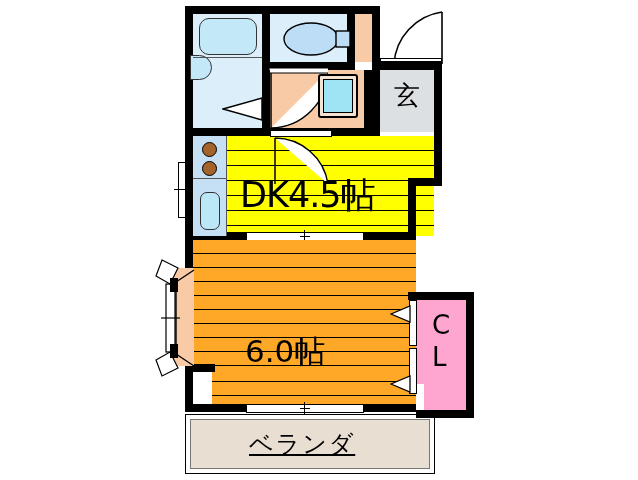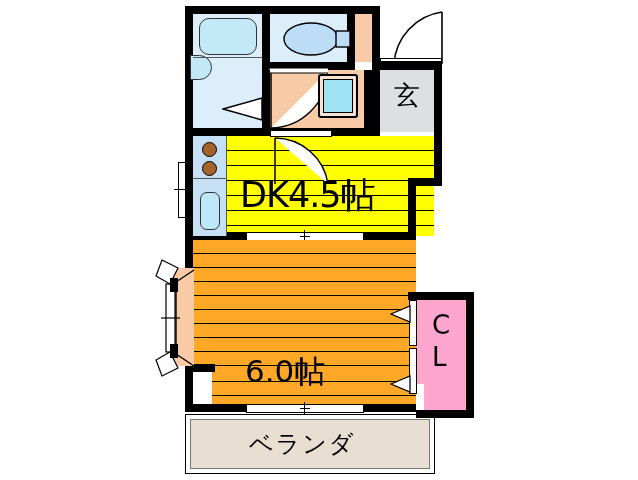--- a/index.html
+++ b/index.html
@@ -64,21 +64,21 @@
   .room-label-yo {
     font-size: 31px;
     letter-spacing: 0px;
     text-align: center;
   }
   .label-cl {
     font-size: 26px;
     line-height: 1.05;
   }
   .label-gen { font-size: 26px; }
-  .label-ver { font-size: 24px; letter-spacing: 2px; }
+  .label-ver { font-size: 24px; letter-spacing: 2px; text-decoration: underline; }
 
   .fixture { position: absolute; box-sizing: border-box; }
   .slide {
     position: absolute;
     box-sizing: border-box;
     background: #ffffff;
     border: 1px solid #000000;
   }
 </style>
 </head>
@@ -203,21 +203,21 @@
     <line x1="9" y1="62" x2="28" y2="62" stroke="#000" stroke-width="1.2"></line>
 
     <path d="M 10 4 L 26 12 L 18 28 L 4 20 Z" fill="#ffffff" stroke="#000" stroke-width="1.2"></path>
 
     <path d="M 18 96 L 26 112 L 10 120 L 4 104 Z" fill="#ffffff" stroke="#000" stroke-width="1.2"></path>
 
     <rect x="18" y="22" width="8" height="14" fill="#000"></rect>
     <rect x="18" y="88" width="8" height="14" fill="#000"></rect>
   </svg>
 
-  <div class="label room-label-yo" style="left:245px; top:336px;margin-top:20px;">6.0帖</div>
+  <div class="label room-label-yo" style="left:245px; top:336px;">6.0帖</div>
 
   <div class="slide" style="left:246px; top:404px; width:118px; height:9px;"></div>
   <div class="thin" style="left:304px; top:402px; width:1px; height:13px; background:#000;"></div>
   <div class="thin" style="left:300px; top:408px; width:10px; height:1px; background:#000;"></div>
 
   <div class="wall" style="left:408px; top:292px; width:66px; height:8px;"></div>
   <div class="wall" style="left:466px; top:292px; width:8px; height:126px;"></div>
   <div class="wall" style="left:416px; top:410px; width:58px; height:8px;"></div>
 
   <div class="floor" style="left:424px; top:300px; width:42px; height:110px; background:#FFA6D0;"></div>

